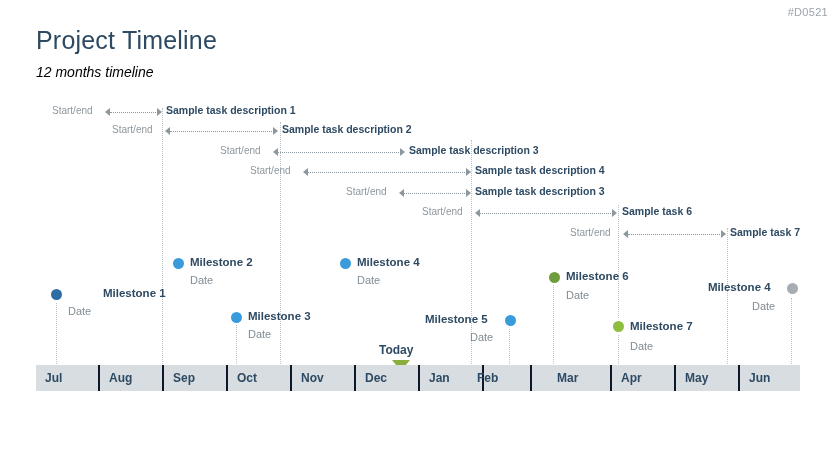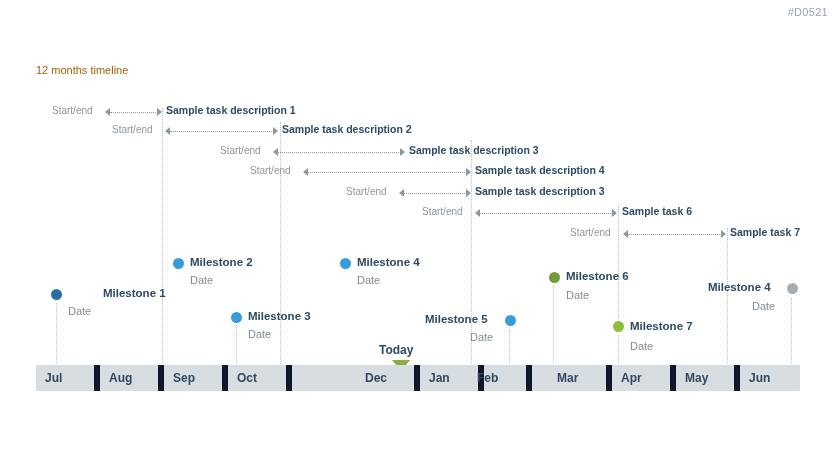--- a/index.html
+++ b/index.html
@@ -34,40 +34,41 @@
     top: 26px;
     font-size: 25px;
     color: #2e4a63;
     font-weight: normal;
     letter-spacing: 0.2px;
   }
   .subtitle {
     position: absolute;
     left: 36px;
     top: 64px;
-    font-size: 11px;
-    color: #a16207;
+    font-size: 14px;
+    color: #000000;
     font-weight: normal;
+    font-style: italic;
   }
 
   
   .axis-bar {
     position: absolute;
     left: 36px;
     top: 365px;
     width: 764px;
     height: 26px;
     background: #d7dde1;
   }
   .axis-cell {
     position: absolute;
     top: 0;
     height: 26px;
     box-sizing: border-box;
-    border-right: 6px solid #0f172a;
+    border-right: 2px solid #0f172a;
     font-size: 12px;
     font-weight: bold;
     color: #2e4a63;
     line-height: 26px;
     padding-left: 9px;
   }
   .axis-cell.last { border-right: none; }
 
   
   .guide {
@@ -149,20 +150,21 @@
     white-space: nowrap;
     top: -2px;
   }
 </style>
 </head>
 <body>
 
 <div id="slide">
 
   <div class="code-tag">#D0521</div>
+  <div class="title">Project Timeline</div>
   <div class="subtitle">12 months timeline</div>
 
   <div class="guide" style="left:162px; top:108px; height:272px;"></div>
   <div class="guide" style="left:280px; top:122px; height:258px;"></div>
   <div class="guide" style="left:471px; top:140px; height:240px;"></div>
   <div class="guide" style="left:618px; top:205px; height:175px;"></div>
   <div class="guide" style="left:727px; top:228px; height:152px;"></div>
   <div class="guide" style="left:56px; top:298px; height:70px;"></div>
   <div class="guide" style="left:236px; top:320px; height:48px;"></div>
   <div class="guide" style="left:509px; top:325px; height:43px;"></div>
@@ -259,20 +261,21 @@
   <div class="milestone-date" style="left:752px; top:300px;">Date</div>
 
   <div class="today-label" style="left:379px; top:343px;">Today</div>
   <div class="today-arrow" style="left:392px; top:360px;"></div>
 
   <div class="axis-bar">
     <div class="axis-cell" style="left:0px;   width:64px;"><span>Jul</span></div>
     <div class="axis-cell" style="left:64px;  width:64px;"><span>Aug</span></div>
     <div class="axis-cell" style="left:128px; width:64px;"><span>Sep</span></div>
     <div class="axis-cell" style="left:192px; width:64px;"><span>Oct</span></div>
+    <div class="axis-cell" style="left:256px; width:64px;"><span>Nov</span></div>
     <div class="axis-cell" style="left:384px; width:64px;"><span>Jan</span></div>
     <div class="axis-cell" style="left:320px; width:64px;"><span>Dec</span></div>
     <div class="axis-cell" style="left:432px; width:64px;"><span>Feb</span></div>
     <div class="axis-cell" style="left:512px; width:64px;"><span>Mar</span></div>
     <div class="axis-cell" style="left:576px; width:64px;"><span>Apr</span></div>
     <div class="axis-cell" style="left:640px; width:64px;"><span>May</span></div>
     <div class="axis-cell last" style="left:704px; width:60px;"><span>Jun</span></div>
   </div>
 
 </div>

